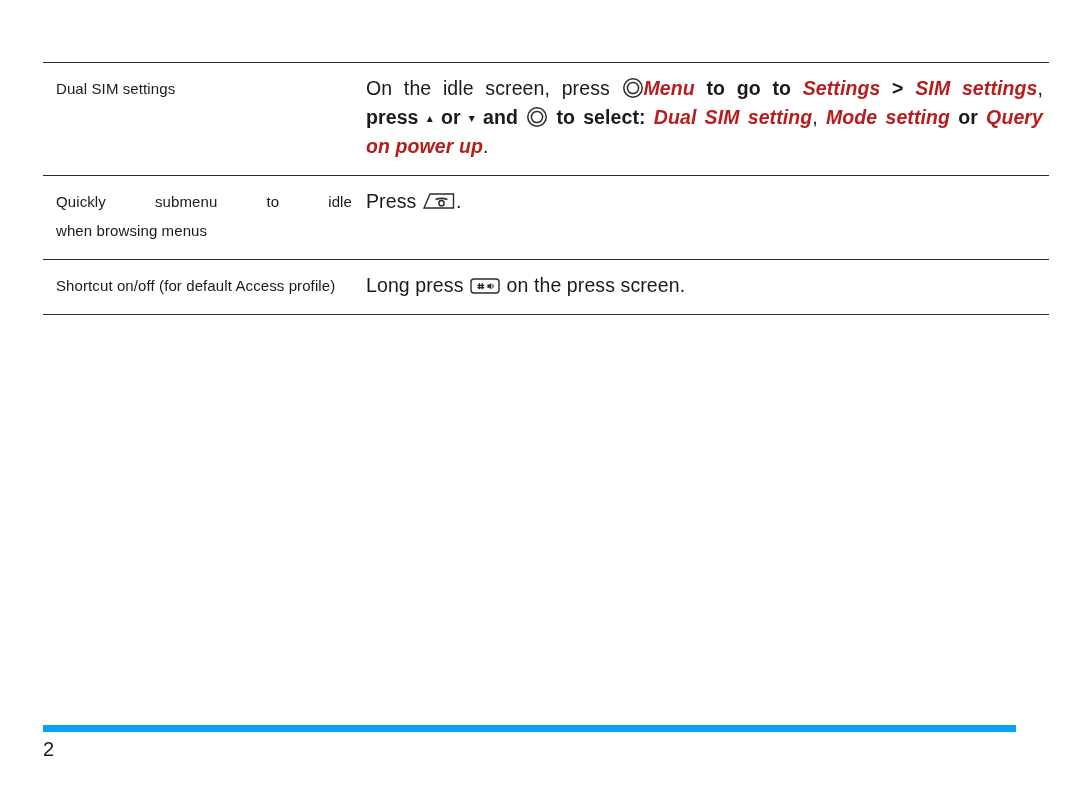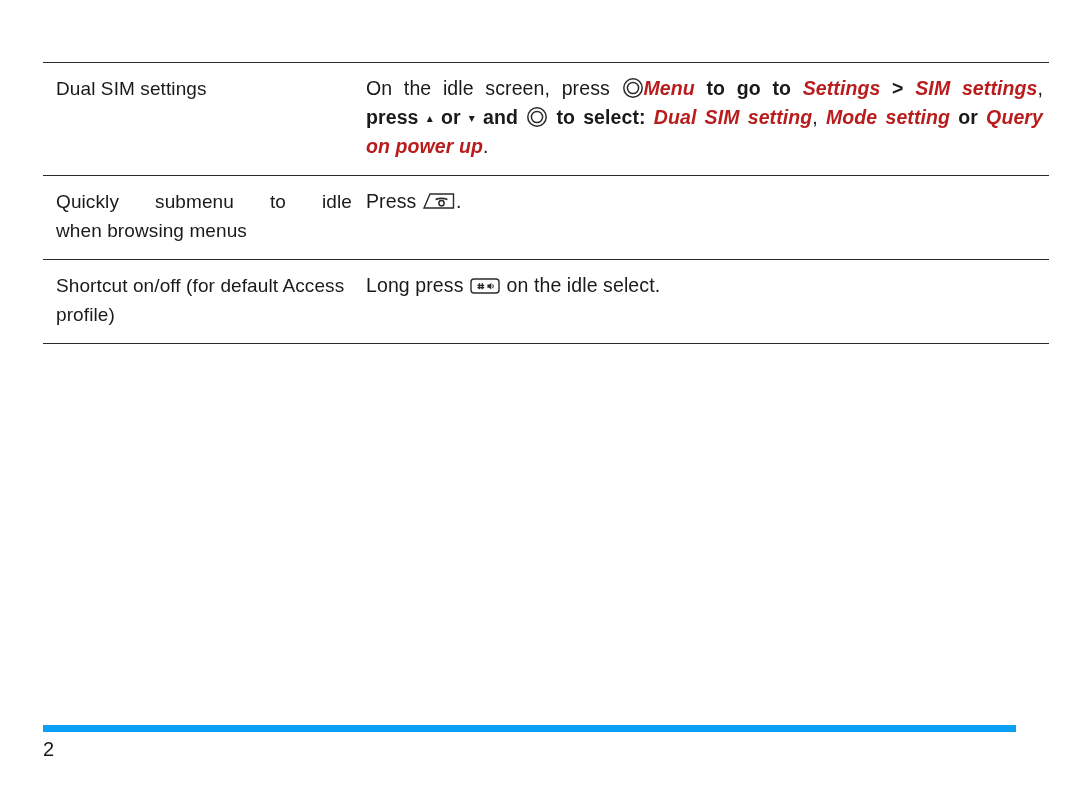--- a/index.html
+++ b/index.html
@@ -48,21 +48,21 @@
   td.col-action {
     width: 296px;
     padding: 11px 14px 14px 13px;
   }
   td.col-howto {
     width: 677px;
     padding: 11px 6px 14px 0px;
   }
 
   .action-text {
-    font-size: 19px;
+    font-size: 15px;
     line-height: 29px;
     color: #1a1a1a;
     letter-spacing: .1px;
   }
   .action-text.justified {
     text-align: justify;
     text-align-last: left;
   }
   .action-text.justified > .jline {
     display: block;
@@ -207,21 +207,21 @@
                 <rect x="2" y="3" width="28" height="14" rx="3" ry="3" fill="none" stroke="#2b2b2b" stroke-width="1.4"></rect>
                 <g fill="#2b2b2b">
                   <rect x="9.6" y="7.2" width="1.5" height="6"></rect>
                   <rect x="12.6" y="7.2" width="1.5" height="6"></rect>
                   <rect x="8.4" y="8.8" width="6.8" height="1.3"></rect>
                   <rect x="8.4" y="11" width="6.8" height="1.3"></rect>
                   <path d="M18.4 8.6 L20.2 8.6 L22.3 6.9 L22.3 13.4 L20.2 11.7 L18.4 11.7 Z"></path>
                   <path d="M23.6 8.3 Q25.1 10.2 23.6 12.1" fill="none" stroke="#2b2b2b" stroke-width="1.1"></path>
                 </g>
               </svg>
-            </span><span> on the idle select.</span></span>
+            </span><span> on the press screen.</span></span>
           </div>
         </td>
       </tr>
 
     </tbody>
   </table>
 
   <div class="footer-rule"></div>
   <div class="page-number">2</div>
 

